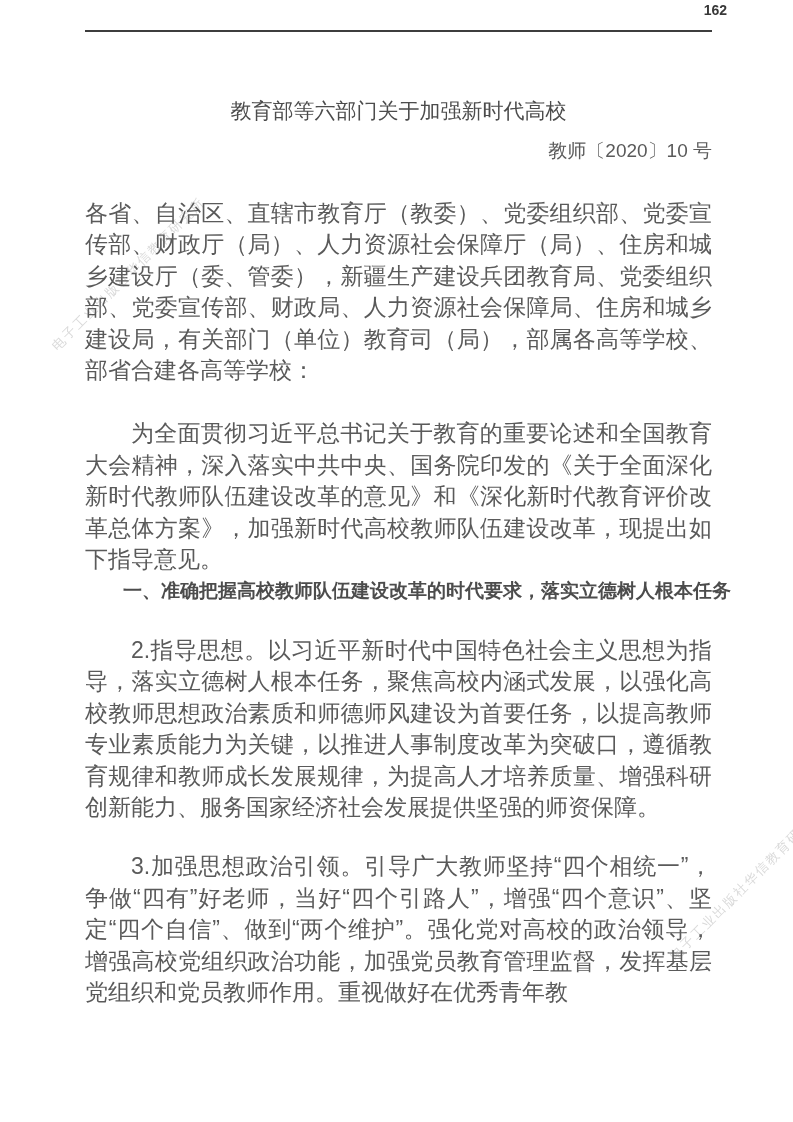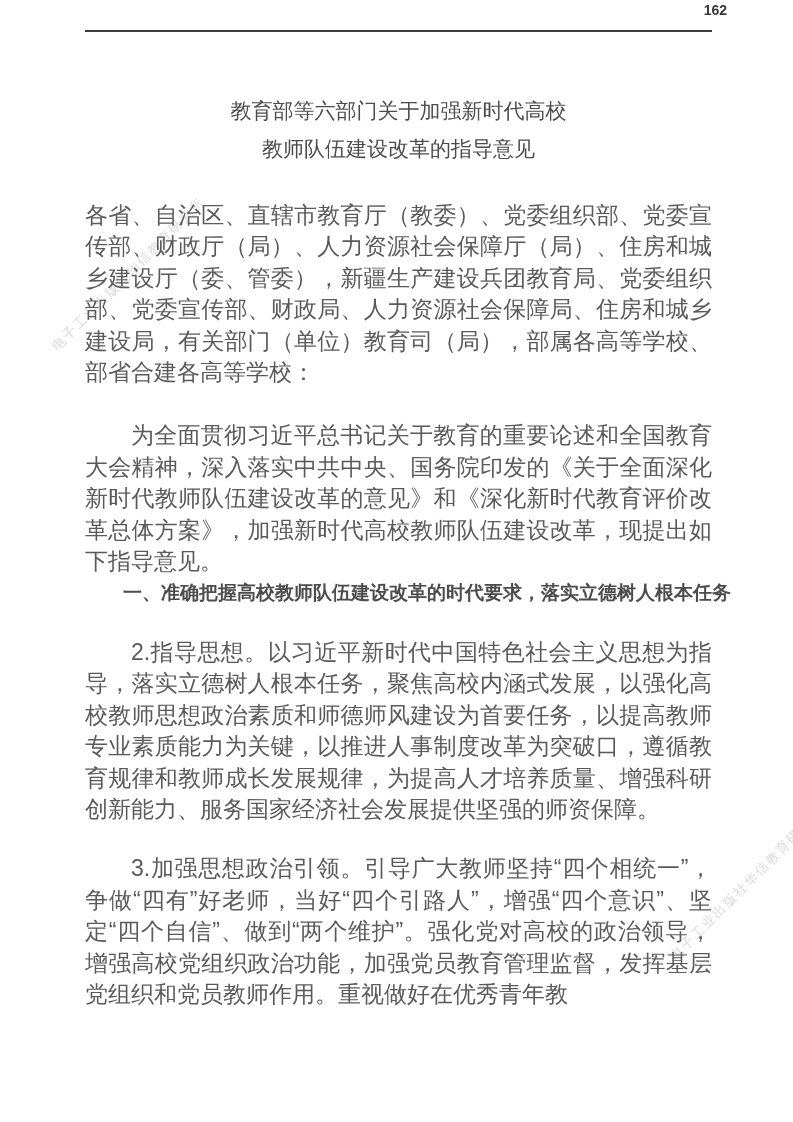--- a/index.html
+++ b/index.html
@@ -80,21 +80,21 @@
 
 <div class="page-number">162</div>
 <div class="header-rule"></div>
 
 <span class="watermark wm-left">电子工业出版社华信教育研究所</span>
 <span class="watermark wm-right">电子工业出版社华信教育研究所</span>
 
 <div class="content">
   <div class="doc-title">
     <div class="title-line">教育部等六部门关于加强新时代高校</div>
-    <div class="title-line">教师队伍建设改革的指导意见</div>
   </div>
+  <div class="doc-number">教师〔2020〕10 号</div>
 
   <p class="para address">各省、自治区、直辖市教育厅（教委）、党委组织部、党委宣传部、财政厅（局）、人力资源社会保障厅（局）、住房和城乡建设厅（委、管委），新疆生产建设兵团教育局、党委组织部、党委宣传部、财政局、人力资源社会保障局、住房和城乡建设局，有关部门（单位）教育司（局），部属各高等学校、部省合建各高等学校：</p>
   <p class="para indent">为全面贯彻习近平总书记关于教育的重要论述和全国教育大会精神，深入落实中共中央、国务院印发的《关于全面深化新时代教师队伍建设改革的意见》和《深化新时代教育评价改革总体方案》，加强新时代高校教师队伍建设改革，现提出如下指导意见。</p>
   <p class="para heading">一、准确把握高校教师队伍建设改革的时代要求，落实立德树人根本任务</p>
   <p class="para indent">2.指导思想。以习近平新时代中国特色社会主义思想为指导，落实立德树人根本任务，聚焦高校内涵式发展，以强化高校教师思想政治素质和师德师风建设为首要任务，以提高教师专业素质能力为关键，以推进人事制度改革为突破口，遵循教育规律和教师成长发展规律，为提高人才培养质量、增强科研创新能力、服务国家经济社会发展提供坚强的师资保障。</p>
   <p class="para indent">3.加强思想政治引领。引导广大教师坚持“四个相统一”，争做“四有”好老师，当好“四个引路人”，增强“四个意识”、坚定“四个自信”、做到“两个维护”。强化党对高校的政治领导，增强高校党组织政治功能，加强党员教育管理监督，发挥基层党组织和党员教师作用。重视做好在优秀青年教</p>
 </div>
 
 </body></html>

